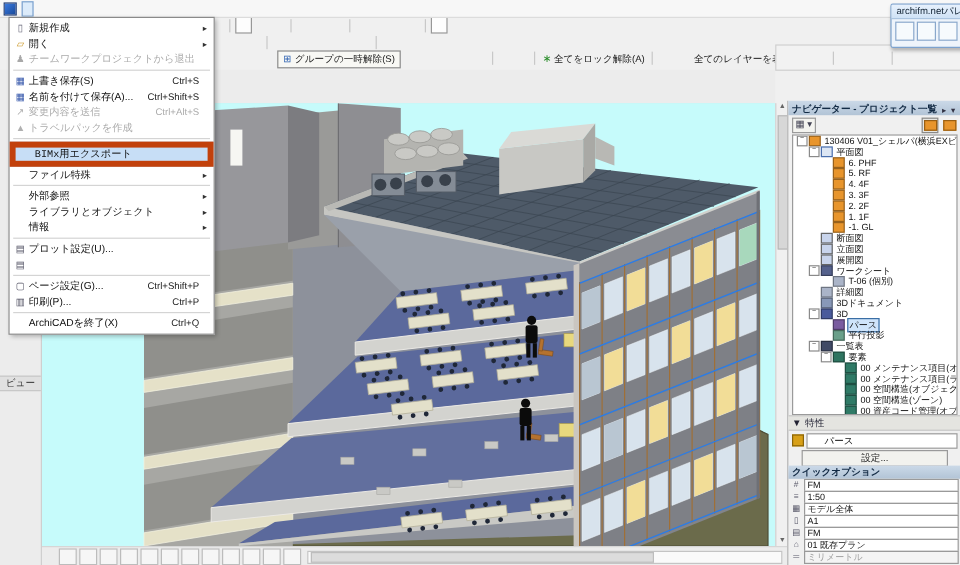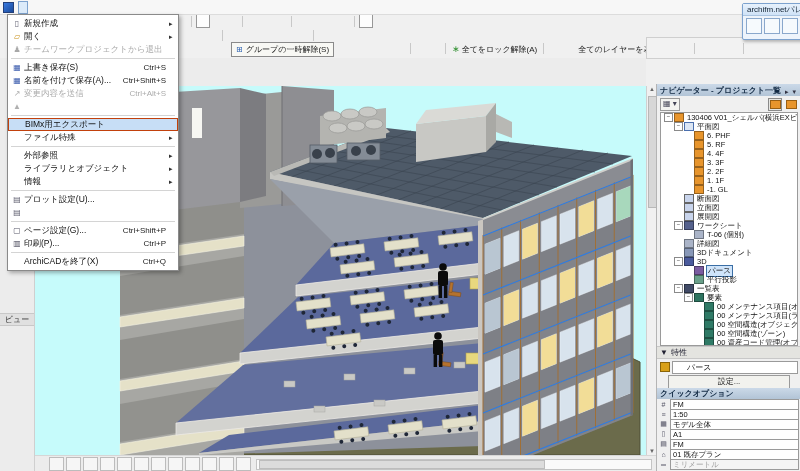--- a/index.html
+++ b/index.html
@@ -57,21 +57,21 @@
   
   #filemenu{position:absolute;left:7px;top:14px;width:170px;background:#ffffff;
     border:1px solid #8a8a8a;box-shadow:2px 2px 4px rgba(0,0,0,.3);z-index:50;padding:2px 0;}
   .mi{display:flex;align-items:center;height:13px;padding:0 2px;font-size:8.5px;}
   .mi .ic{width:14px;text-align:center;flex:none;font-size:8px;}
   .milbl{flex:1;white-space:nowrap;color:#111;}
   .mishort{padding-right:3px;color:#222;font-size:8px;white-space:nowrap;}
   .subarrow{width:7px;color:#333;font-size:7px;visibility:hidden;}
   .subarrow.on{visibility:visible;}
   .mi.disabled .milbl,.mi.disabled .mishort{color:#ababab;}
-  .mi.highlighted{background:#c7def6;border:1px solid #c2410c;height:11px;}
+  .mi.highlighted{background:#c7def6;border:5px solid #c2410c;height:11px;font-family:Liberation Mono, monospace;}
   .msep{height:1px;background:#d4d4d4;margin:2px 3px;}
   .ic-new::before{content:"▯";color:#667}
   .ic-open::before{content:"▱";color:#c89018}
   .ic-close::before{content:"◫";color:#567}
   .ic-team::before{content:"♟";color:#a8a8a8}
   .ic-save::before{content:"▦";color:#3355aa}
   .ic-saveas::before{content:"▦";color:#3355aa}
   .ic-send::before{content:"↗";color:#b0b0b0}
   .ic-pack::before{content:"▲";color:#b0b0b0}
   .ic-plotset::before{content:"▤";color:#556}
@@ -824,20 +824,21 @@
 
       <div class="mi disabled">
         <span class="ic ic-send"></span>
         <span class="milbl">変更内容を送信</span>
         <span class="mishort">Ctrl+Alt+S</span>
         <span class="subarrow">▸</span>
       </div>
 
       <div class="mi disabled">
         <span class="ic ic-pack"></span>
+        <span class="milbl">トラベルパックを作成</span>
         <span class="mishort"></span>
         <span class="subarrow">▸</span>
       </div>
     <div class="msep"></div>
       <div class="mi highlighted">
         <span class="ic"></span>
         <span class="milbl">BIMx用エクスポート</span>
         <span class="mishort"></span>
         <span class="subarrow">▸</span>
       </div>

